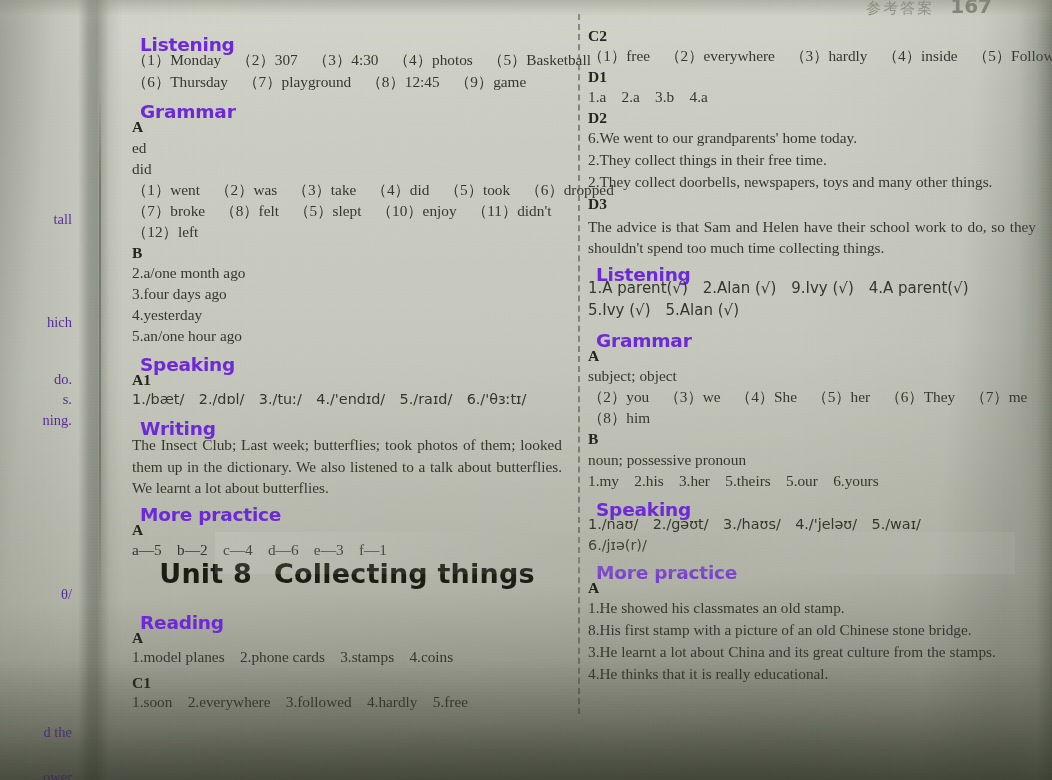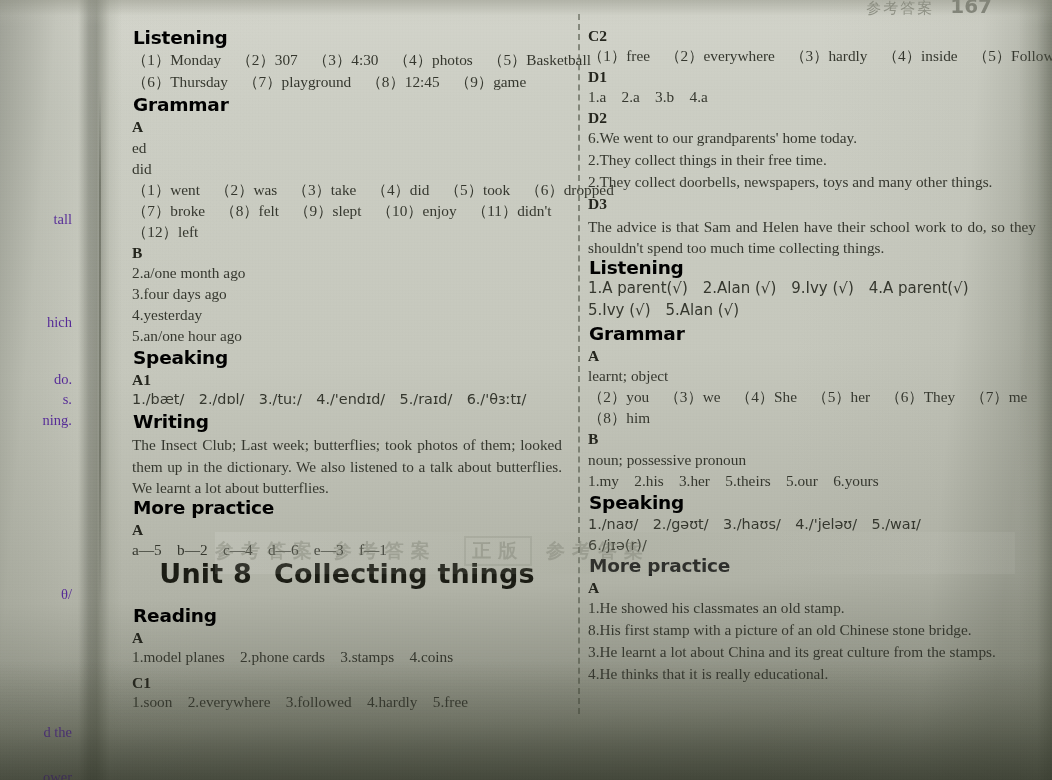--- a/index.html
+++ b/index.html
@@ -162,26 +162,26 @@
   .divider {
     position: absolute;
     top: 14px;
     left: 578px;
     width: 0;
     height: 700px;
     border-left: 2px dashed rgba(70,74,60,0.55);
   }
 
   h2.sec {
-    margin: 1px;
+    margin: 8px;
     font-family: "DejaVu Sans", sans-serif;
     font-weight: bold;
     font-size: 18.5px;
     letter-spacing: -0.2px;
-    color: #000000;
+    color: #6d28d9;
   }
   .sub {
     font-family: "Liberation Serif", serif;
     font-weight: bold;
     font-size: 15.5px;
     color: #24251d;
   }
   .ln {
     white-space: nowrap;
     color: #35372e;
@@ -267,21 +267,21 @@
 
     <h2 class="sec" style="position:absolute;top:28px;left:0">Listening</h2>
     <div class="ln" style="position:absolute;top:52px;left:0">（1）Monday　（2）307　（3）4:30　（4）photos　（5）Basketball</div>
     <div class="ln" style="position:absolute;top:74px;left:0">（6）Thursday　（7）playground　（8）12:45　（9）game</div>
 
     <h2 class="sec" style="position:absolute;top:95px;left:0">Grammar</h2>
     <div class="sub" style="position:absolute;top:119px;left:0">A</div>
     <div class="ln" style="position:absolute;top:140px;left:0">ed</div>
     <div class="ln" style="position:absolute;top:161px;left:0">did</div>
     <div class="ln" style="position:absolute;top:182px;left:0">（1）went　（2）was　（3）take　（4）did　（5）took　（6）dropped</div>
-    <div class="ln" style="position:absolute;top:203px;left:0">（7）broke　（8）felt　（9）slept　（10）enjoy　（11）didn't</div>
+    <div class="ln" style="position:absolute;top:203px;left:0">（7）broke　（8）felt　（5）slept　（10）enjoy　（11）didn't</div>
     <div class="ln" style="position:absolute;top:224px;left:0">（12）left</div>
 
     <div class="sub" style="position:absolute;top:245px;left:0">B</div>
     <div class="ln" style="position:absolute;top:265px;left:0">2.a/one month ago</div>
     <div class="ln" style="position:absolute;top:286px;left:0">3.four days ago</div>
     <div class="ln" style="position:absolute;top:307px;left:0">4.yesterday</div>
     <div class="ln" style="position:absolute;top:328px;left:0">5.an/one hour ago</div>
 
     <h2 class="sec" style="position:absolute;top:348px;left:0">Speaking</h2>
     <div class="sub" style="position:absolute;top:372px;left:0">A1</div>
@@ -322,47 +322,41 @@
 
     <div class="sub" style="position:absolute;top:196px;left:0">D3</div>
     <div class="para" style="position:absolute;top:216px;left:0;width:448px;line-height:1.4">The advice is that Sam and Helen have their school work to do, so they shouldn't spend too much time collecting things.</div>
 
     <h2 class="sec" style="position:absolute;top:258px;left:0">Listening</h2>
     <div class="ln tick" style="position:absolute;top:281px;left:0">1.A parent(√)　2.Alan (√)　9.Ivy (√)　4.A parent(√)</div>
     <div class="ln tick" style="position:absolute;top:303px;left:0">5.Ivy (√)　5.Alan (√)</div>
 
     <h2 class="sec" style="position:absolute;top:324px;left:0">Grammar</h2>
     <div class="sub" style="position:absolute;top:348px;left:0">A</div>
-    <div class="ln" style="position:absolute;top:368px;left:0">learnt; object</div>
+    <div class="ln" style="position:absolute;top:368px;left:0">subject; object</div>
     <div class="ln" style="position:absolute;top:389px;left:0">（2）you　（3）we　（4）She　（5）her　（6）They　（7）me</div>
     <div class="ln" style="position:absolute;top:410px;left:0">（8）him</div>
 
     <div class="sub" style="position:absolute;top:431px;left:0">B</div>
     <div class="ln" style="position:absolute;top:452px;left:0">noun; possessive pronoun</div>
     <div class="ln" style="position:absolute;top:473px;left:0">1.my　2.his　3.her　5.theirs　5.our　6.yours</div>
 
     <h2 class="sec" style="position:absolute;top:493px;left:0">Speaking</h2>
     <div class="ln ipa" style="position:absolute;top:517px;left:0">1./naʊ/　2./gəʊt/　3./haʊs/　4./'jeləʊ/　5./waɪ/</div>
     <div class="ln ipa" style="position:absolute;top:538px;left:0">6./jɪə(r)/</div>
 
     <h2 class="sec" style="position:absolute;top:556px;left:0;opacity:.82">More practice</h2>
     <div class="sub" style="position:absolute;top:580px;left:0">A</div>
     <div class="ln" style="position:absolute;top:600px;left:0">1.He showed his classmates an old stamp.</div>
     <div class="ln" style="position:absolute;top:622px;left:0">8.His first stamp with a picture of an old Chinese stone bridge.</div>
     <div class="ln" style="position:absolute;top:644px;left:0">3.He learnt a lot about China and its great culture from the stamps.</div>
     <div class="ln" style="position:absolute;top:666px;left:0">4.He thinks that it is really educational.</div>
   </div>
 
   <div class="wm-smudge"></div>
-  <div class="watermark">
-    <span>参考答案</span>
-    <span>参考答案</span>
-    <span class="wmbox">正版</span>
-    <span>参考答案</span>
-  </div>
 
   <div class="gutter"></div>
   <div class="gutter-line"></div>
   <div class="edge-right"></div>
   <div class="edge-top"></div>
   <div class="bottom-shade"></div>
   <div class="grain"></div>
 </div>
 
 </body></html>

